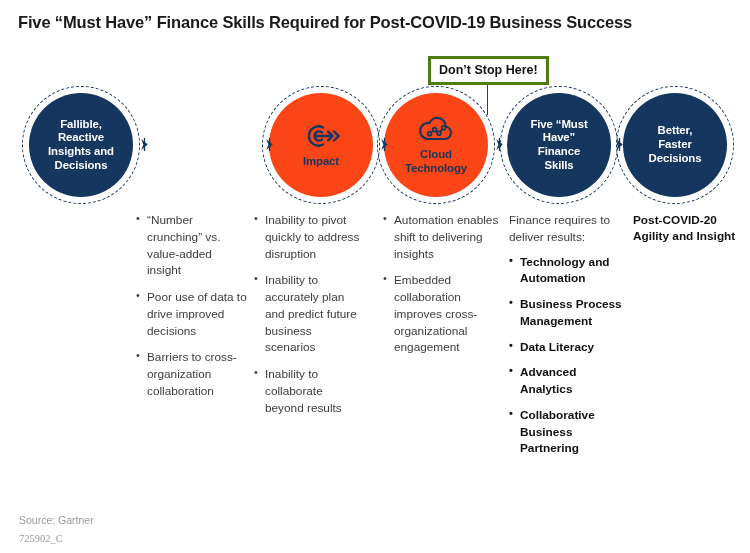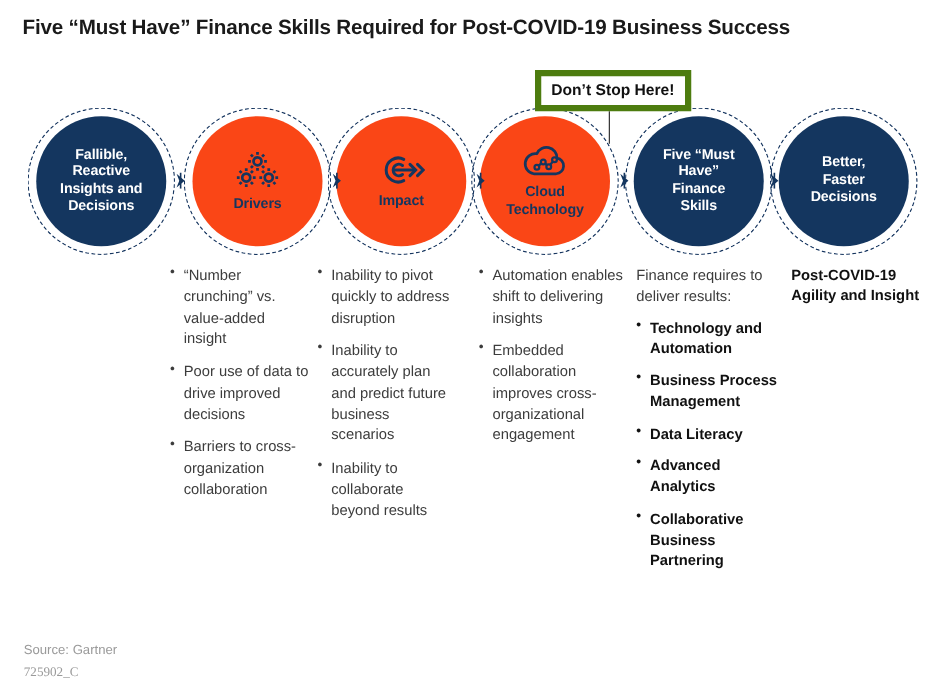--- a/index.html
+++ b/index.html
@@ -21,21 +21,21 @@
     color: #1a1a1a;
     letter-spacing: -0.15px;
     white-space: nowrap;
   }
 
   
   .callout {
     position: absolute;
     left: 428px; top: 56px;
     padding: 4px 8px 5px 8px;
-    border: 5px solid #4d7c0f;
+    border: 3px solid #4d7c0f;
     background: #ffffff;
     font-size: 12.5px;
     font-weight: bold;
     color: #111111;
     white-space: nowrap;
     z-index: 6;
   }
   .callout-stem {
     position: absolute;
     left: 487px; top: 80px;
@@ -145,36 +145,20 @@
       <div class="disc navy">
         <div class="disc-label">Fallible,<br>Reactive<br>Insights and<br>Decisions</div>
       </div>
     </div>
 
     <svg class="arrow" style="left:138px" viewBox="0 0 12 12">
       <path d="M3 1 L9 6 L3 11 L5 6 Z" fill="#14365f"></path>
       <path d="M6 0 L6 12" stroke="#14365f" stroke-width="1.2"></path>
     </svg>
 
-    <div class="node" style="left:147px">
-      <div class="ring"></div>
-      <div class="disc orange">
-        <svg class="disc-icon" width="36" height="32" viewBox="0 0 36 32">
-          <g fill="none" stroke="#14365f" stroke-width="2.2">
-            <circle cx="18" cy="9" r="3.2"></circle>
-            <path d="M18 1.5 v2.2 M18 14.3 v2.2 M10.5 9 h2.2 M23.3 9 h2.2 M12.7 3.7 l1.6 1.6 M21.7 12.7 l1.6 1.6 M23.3 3.7 l-1.6 1.6 M14.3 12.7 l-1.6 1.6"></path>
-            <circle cx="9" cy="22" r="3.2"></circle>
-            <path d="M9 14.5 v2.2 M9 27.3 v2.2 M1.5 22 h2.2 M14.3 22 h2.2 M3.7 16.7 l1.6 1.6 M12.7 25.7 l1.6 1.6 M14.3 16.7 l-1.6 1.6 M5.3 25.7 l-1.6 1.6"></path>
-            <circle cx="27" cy="22" r="3.2"></circle>
-            <path d="M27 14.5 v2.2 M27 27.3 v2.2 M19.5 22 h2.2 M32.3 22 h2.2 M21.7 16.7 l1.6 1.6 M30.7 25.7 l1.6 1.6 M32.3 16.7 l-1.6 1.6 M23.3 25.7 l-1.6 1.6"></path>
-          </g>
-        </svg>
-        <div class="disc-label">Drivers</div>
-      </div>
-    </div>
 
     <svg class="arrow" style="left:263px" viewBox="0 0 12 12">
       <path d="M3 1 L9 6 L3 11 L5 6 Z" fill="#14365f"></path>
       <path d="M6 0 L6 12" stroke="#14365f" stroke-width="1.2"></path>
     </svg>
 
     <div class="node" style="left:262px">
       <div class="ring"></div>
       <div class="disc orange">
         <svg class="disc-icon" width="40" height="28" viewBox="0 0 40 28">
@@ -265,18 +249,18 @@
     <div class="intro" style="font-weight:normal;color:#3c3c3c">Finance requires to deliver results:</div>
     <ul>
       <li>Technology and Automation</li>
       <li>Business Process Management</li>
       <li>Data Literacy</li>
       <li>Advanced Analytics</li>
       <li>Collaborative Business Partnering</li>
     </ul>
   </div>
 
-  <div class="col plain-bold" style="left:633px;width:104px">Post-COVID-19 Agility and Insight</div>
+  <div class="col plain-bold" style="left:633px;width:104px">Post-COVID-20 Agility and Insight</div>
 
   <div class="footer src">Source: Gartner</div>
   <div class="footer code">725902_C</div>
 
 </div>
 
 </body></html>

